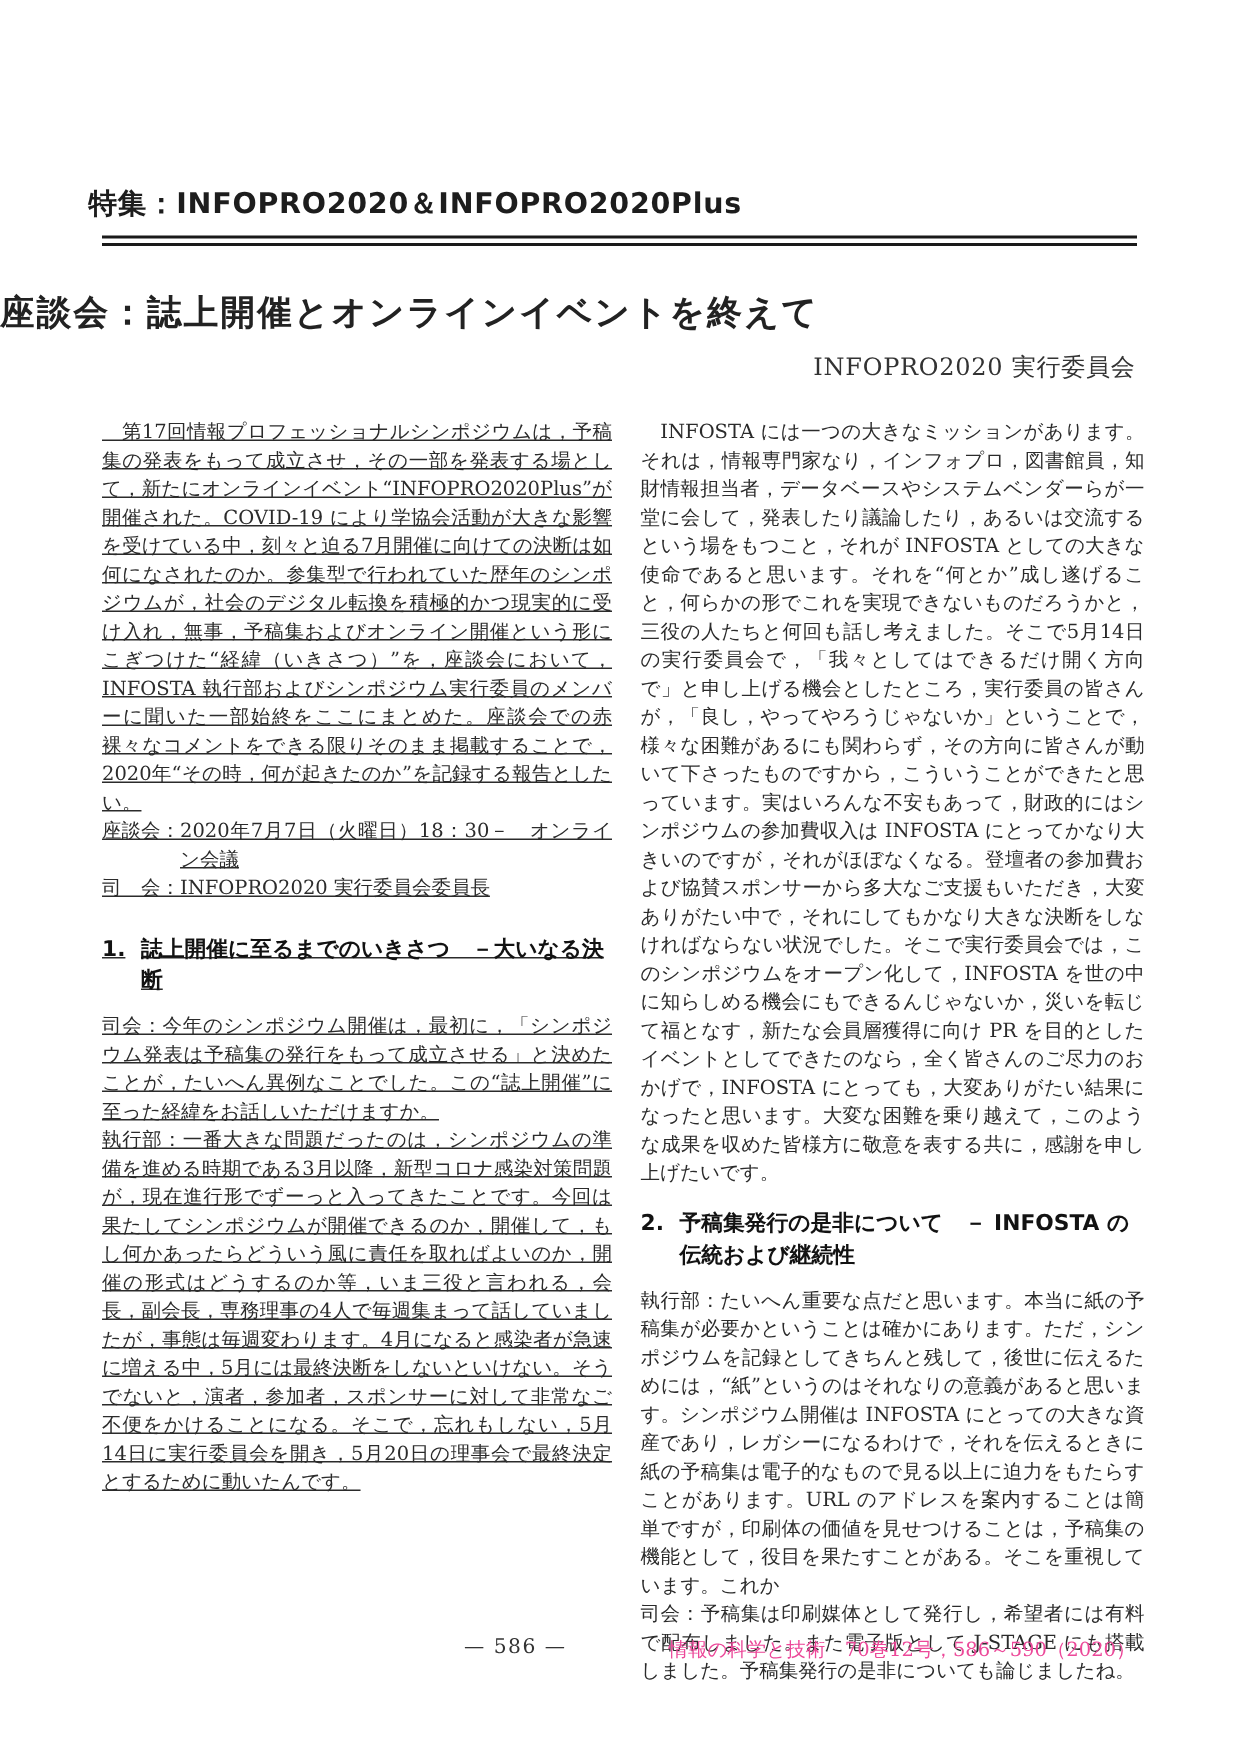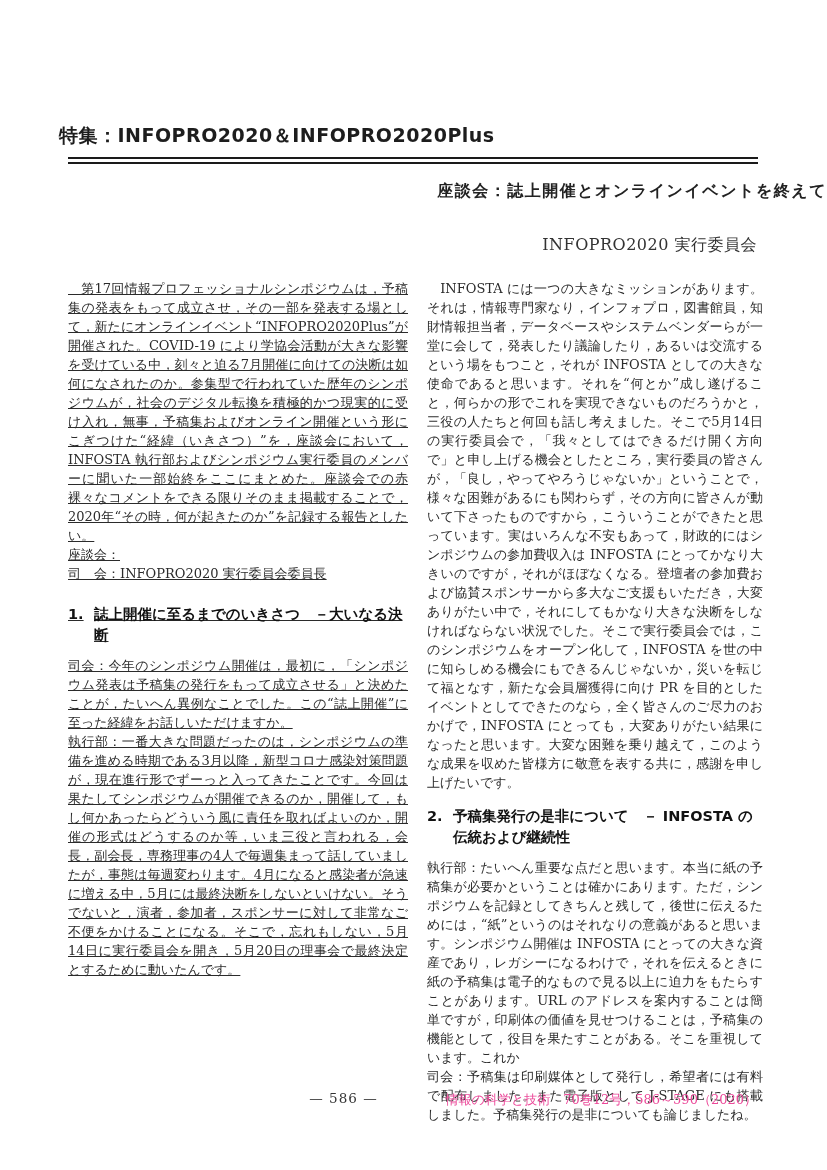--- a/index.html
+++ b/index.html
@@ -15,24 +15,24 @@
     position:absolute; left:59px; top:123px;
     font-family:"DejaVu Sans", "Liberation Sans", sans-serif;
     font-weight:bold; font-size:19px; letter-spacing:0.5px; color:#1d1d1d;
     white-space:nowrap;
   }
   .double-rule {
     position:absolute; left:68px; top:157px; width:690px; height:3px;
     border-top:2px solid #1a1a1a; border-bottom:2px solid #1a1a1a;
   }
   .article-title {
-    position:absolute; left:0; top:181px; width:827px; margin:0;
-    text-align:right;
+    position:absolute; left:0; top:193px; width:827px; margin:0;
+    text-align:left;
     font-family:"DejaVu Sans", "Liberation Sans", sans-serif;
-    font-weight:600; font-size:16px; letter-spacing:1.5px; color:#222;
+    font-weight:600; font-size:23px; letter-spacing:1.5px; color:#222;
   }
   .byline {
     position:absolute; right:70px; top:235px;
     font-size:16px; color:#333; letter-spacing:0.5px;
   }
   .col {
     position:absolute; top:279px;
     font-size:13px; line-height:19px;
     text-align:justify; color:#2b2b2b;
   }
@@ -71,20 +71,21 @@
   <div class="double-rule"></div>
   <h1 class="article-title">座談会：誌上開催とオンラインイベントを終えて</h1>
   <div class="byline">INFOPRO2020 実行委員会</div>
 
   <div class="col col-left">
     <p class="intro">　第17回情報プロフェッショナルシンポジウムは，予稿集の発表をもって成立させ，その一部を発表する場として，新たにオンラインイベント“INFOPRO2020Plus”が開催された。COVID-19 により学協会活動が大きな影響を受けている中，刻々と迫る7月開催に向けての決断は如何になされたのか。参集型で行われていた歴年のシンポジウムが，社会のデジタル転換を積極的かつ現実的に受け入れ，無事，予稿集およびオンライン開催という形にこぎつけた“経緯（いきさつ）”を，座談会において，INFOSTA 執行部およびシンポジウム実行委員のメンバーに聞いた一部始終をここにまとめた。座談会での赤裸々なコメントをできる限りそのまま掲載することで，2020年“その時，何が起きたのか”を記録する報告としたい。</p>
 
     <div class="meeting">
       <div class="mrow">
         <span class="mlabel">座談会：</span>
+        <span class="mtext">2020年7月7日（火曜日）18：30－　オンライン会議</span>
       </div>
       <div class="mrow">
       </div>
       <div class="mrow">
         <span class="mlabel">司　会：</span>
         <span class="mtext">INFOPRO2020 実行委員会委員長</span>
       </div>
     </div>
 
     <h2 class="sec-heading">

